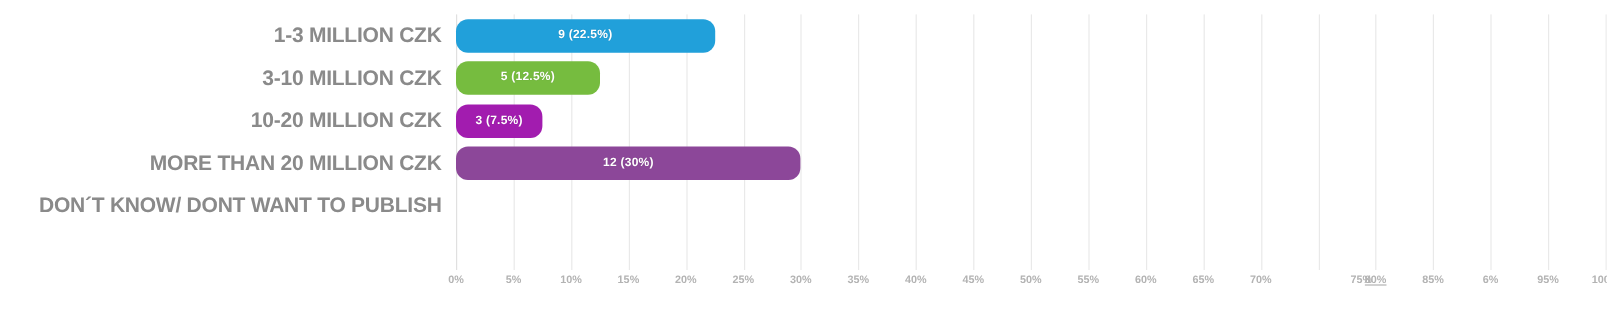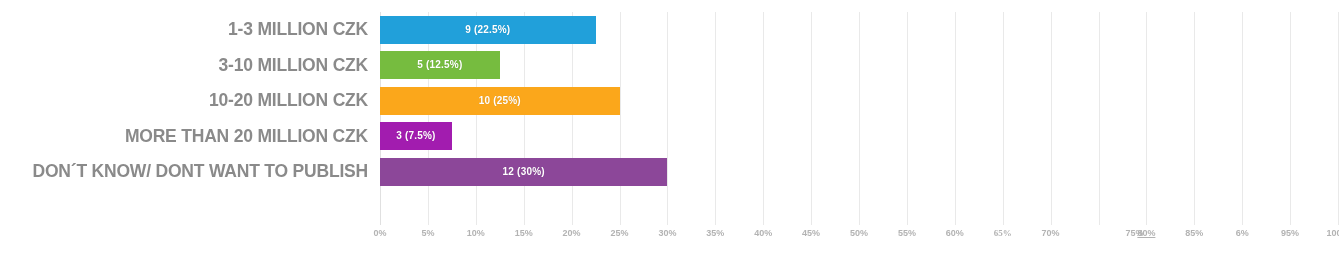--- a/index.html
+++ b/index.html
@@ -86,20 +86,21 @@
     display: flex;
     align-items: center;
   }
   .bar {
     position: relative;
     height: 28px;
     display: flex;
     align-items: center;
     justify-content: center;
     box-sizing: border-box;
+    border-radius: 10px;
   }
   .bar-value {
     font-size: 10px;
     font-weight: 700;
     color: #ffffff;
     white-space: nowrap;
     line-height: 1;
     letter-spacing: 0.2px;
     text-shadow: 0 0 1px rgba(0,0,0,0.18);
   }
@@ -180,25 +181,20 @@
         <div class="bar" style="width: 22.5%; background: rgb(33, 160, 218);">
           <span class="bar-value">9 (22.5%)</span>
         </div>
       </div>
       <div class="bar-row">
         <div class="bar" style="width: 12.5%; background: rgb(118, 188, 63);">
           <span class="bar-value">5 (12.5%)</span>
         </div>
       </div>
       <div class="bar-row">
-        <div class="bar" style="width: 25%; background: rgb(251, 167, 27);">
-          <span class="bar-value">10 (25%)</span>
-        </div>
-      </div>
-      <div class="bar-row">
         <div class="bar" style="width: 7.5%; background: #a21caf;">
           <span class="bar-value">3 (7.5%)</span>
         </div>
       </div>
       <div class="bar-row">
         <div class="bar" style="width: 30%; background: rgb(140, 71, 153);">
           <span class="bar-value">12 (30%)</span>
         </div>
       </div>
     </div>
@@ -211,21 +207,21 @@
       <span class="tick-label" style="left: 15%;">15%</span>
       <span class="tick-label" style="left: 20%;">20%</span>
       <span class="tick-label" style="left: 25%;">25%</span>
       <span class="tick-label" style="left: 30%;">30%</span>
       <span class="tick-label" style="left: 35%;">35%</span>
       <span class="tick-label" style="left: 40%; text-align: right;">40%</span>
       <span class="tick-label" style="left: 45%;">45%</span>
       <span class="tick-label" style="left: 50%;">50%</span>
       <span class="tick-label" style="left: 55%;">55%</span>
       <span class="tick-label" style="left: 60%;">60%</span>
-      <span class="tick-label" style="left: 65%; font-family: Liberation Serif, serif;">65%</span>
+      <span class="tick-label" style="left: 65%;">65%</span>
       <span class="tick-label" style="left: 70%;">70%</span>
       <span class="tick-label" style="left: 75%; margin-left: 36px;">75%</span>
       <span class="tick-label" style="left: 80%; text-decoration: underline;">80%</span>
       <span class="tick-label" style="left: 85%;">85%</span>
       <span class="tick-label" style="left: 90%;">6%</span>
       <span class="tick-label" style="left: 95%;">95%</span>
       <span class="tick-label" style="left: 100%;">100%</span>
     </div>
 
 </div>

